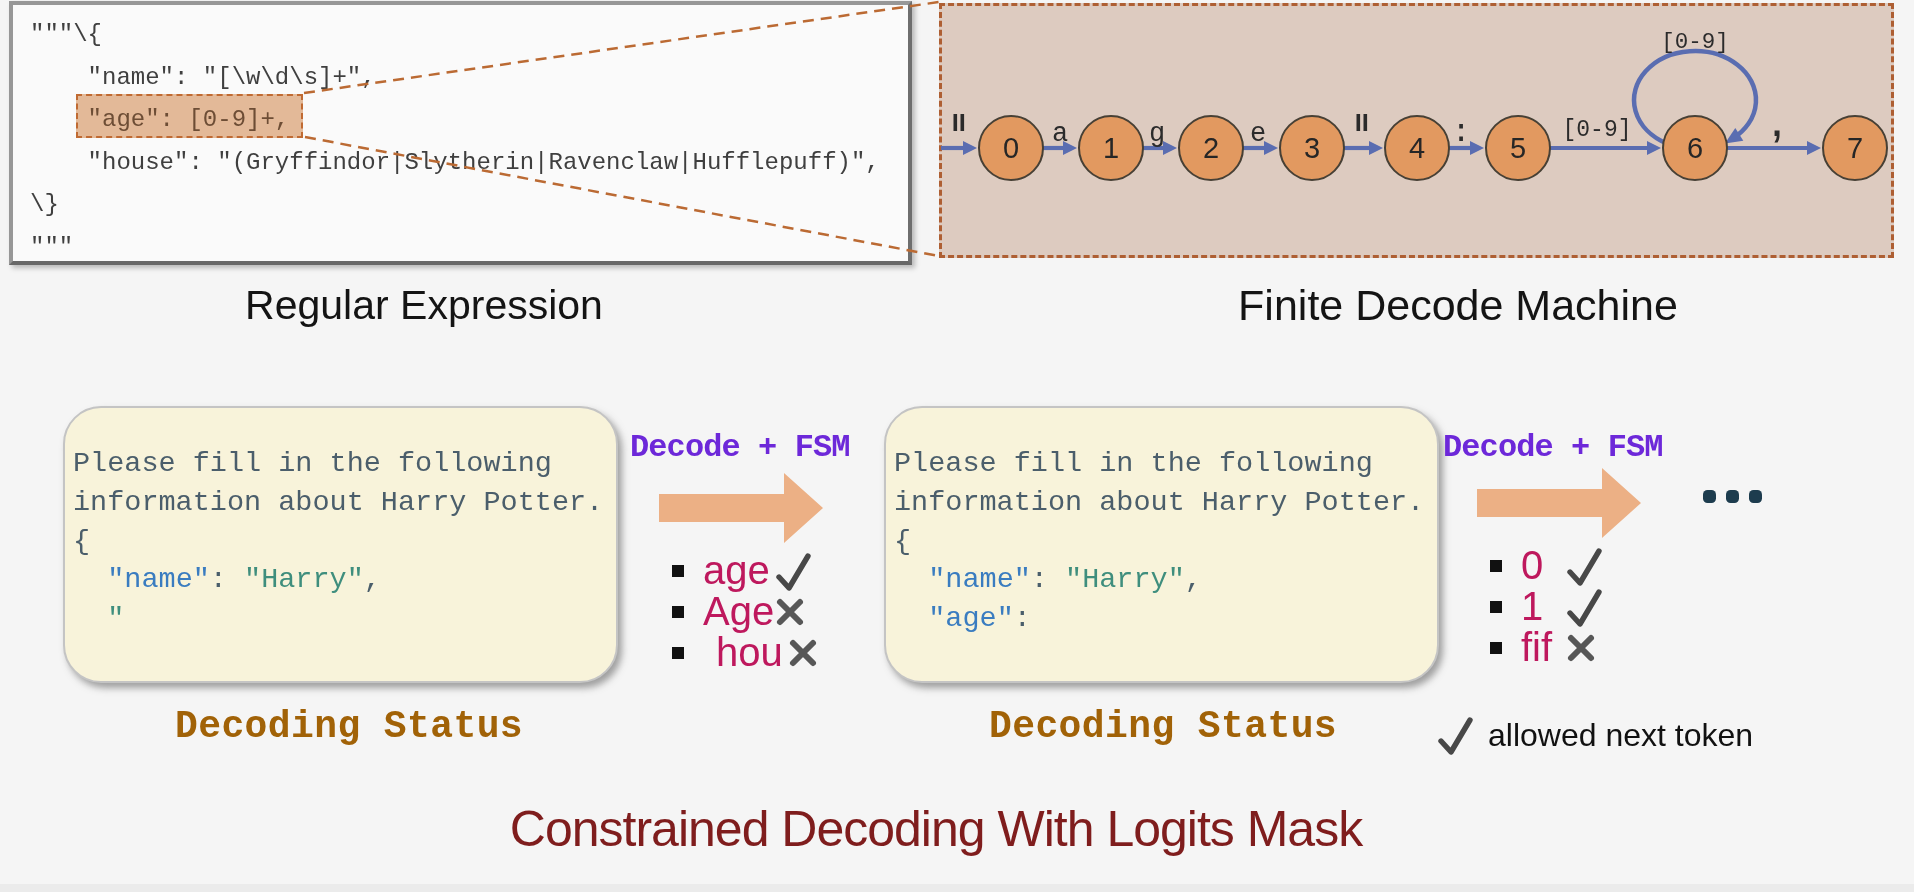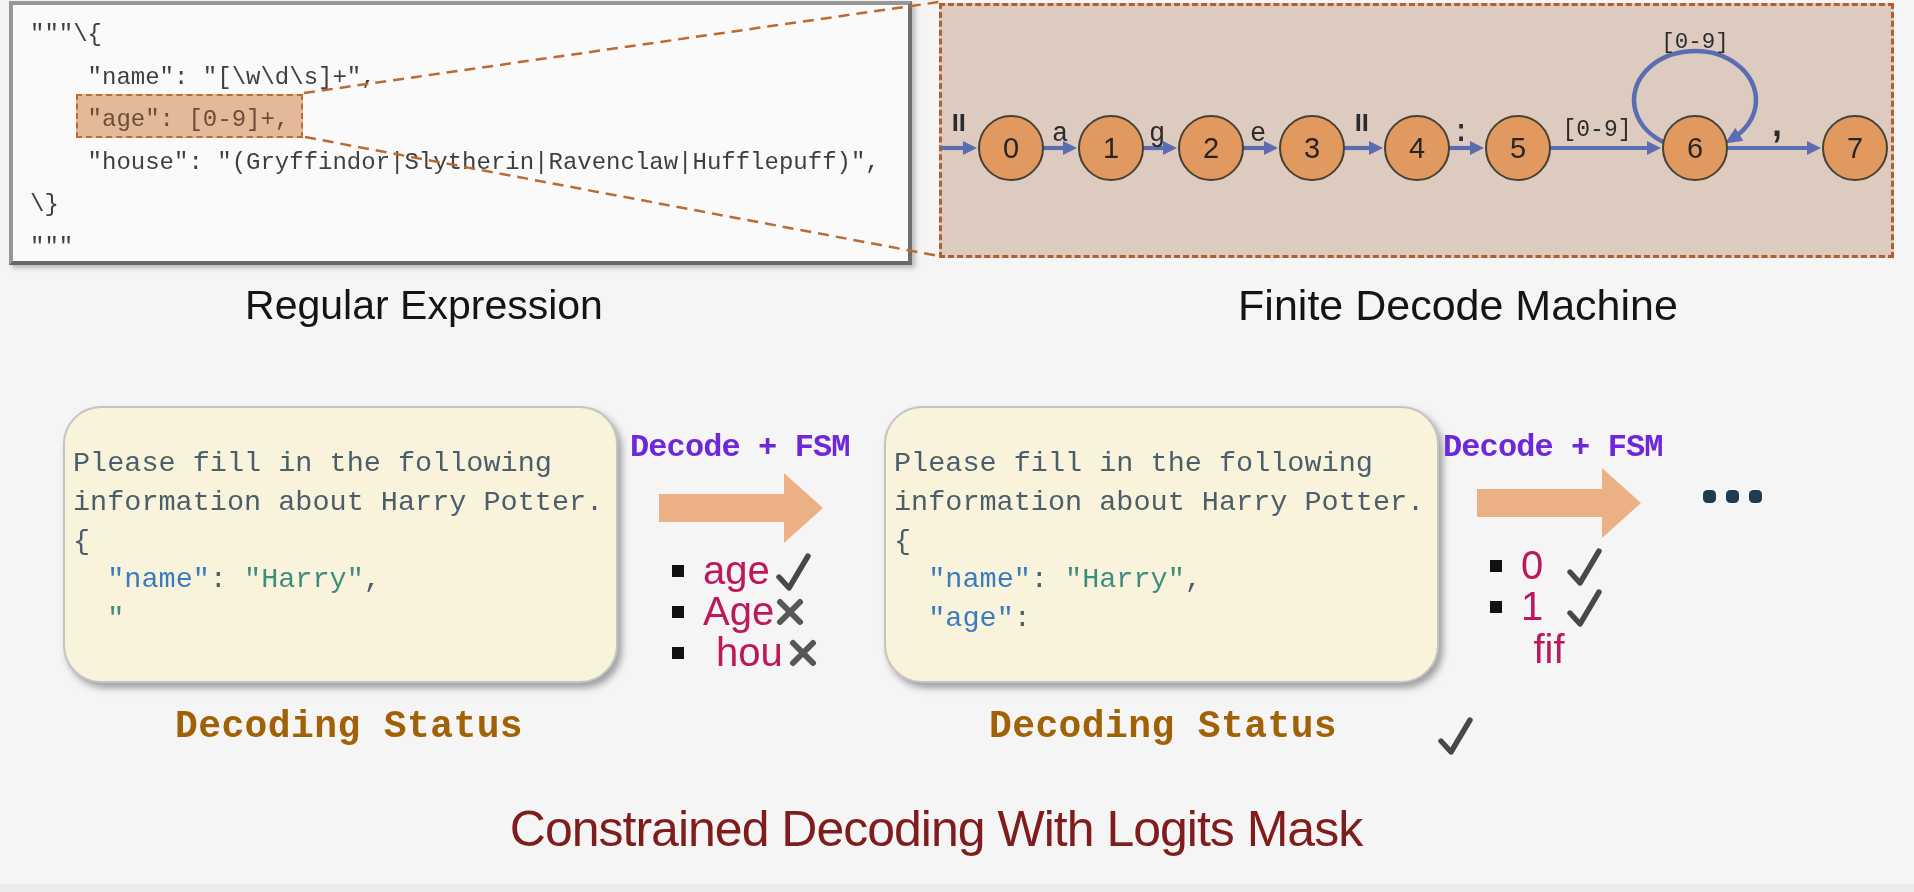--- a/index.html
+++ b/index.html
@@ -161,33 +161,34 @@
         <path d="M4 26 L14 37 L33 5" fill="none" stroke="#484848" stroke-width="5.4" stroke-linecap="round" stroke-linejoin="round"></path>
       </svg>
     </div>
     <div class="brow" style="height:41px;">
       <div class="bsq"></div>
       <div class="btxt" style="margin-left:19px;width:45px;">1</div>
       <svg width="37" height="40" viewBox="0 0 37 40">
         <path d="M4 26 L14 37 L33 5" fill="none" stroke="#484848" stroke-width="5.4" stroke-linecap="round" stroke-linejoin="round"></path>
       </svg>
     </div>
-    <div class="brow" style="height:41px;flex-direction:column;">
+    <div class="brow" style="height:41px;">
       <div class="bsq"></div>
       <div class="btxt" style="margin-left:19px;width:45px;">fif</div>
       <svg width="30" height="30" viewBox="0 0 30 30">
         <path d="M5 5 L25 25 M25 5 L5 25" fill="none" stroke="#575757" stroke-width="6" stroke-linecap="round"></path>
       </svg>
     </div>
   </div>
 
 <div class="abs decstat" style="left:175px;top:705px;">Decoding Status</div>
 <div class="abs decstat" style="left:989px;top:705px;">Decoding Status</div>
 
 <div class="abs" id="legend" style="left:1437px;top:715px;">
     <div class="brow" style="height:40px;">
       <svg width="37" height="40" viewBox="0 0 37 40">
         <path d="M4 26 L14 37 L33 5" fill="none" stroke="#484848" stroke-width="5.4" stroke-linecap="round" stroke-linejoin="round"></path>
       </svg>
+      <div class="legtxt" style="margin-left:14px;">allowed next token</div>
     </div>
   </div>
 
 <div class="abs" id="title" style="left:936px;top:800px;transform:translateX(-50%);">Constrained Decoding With Logits Mask</div>
 
 </body></html>

